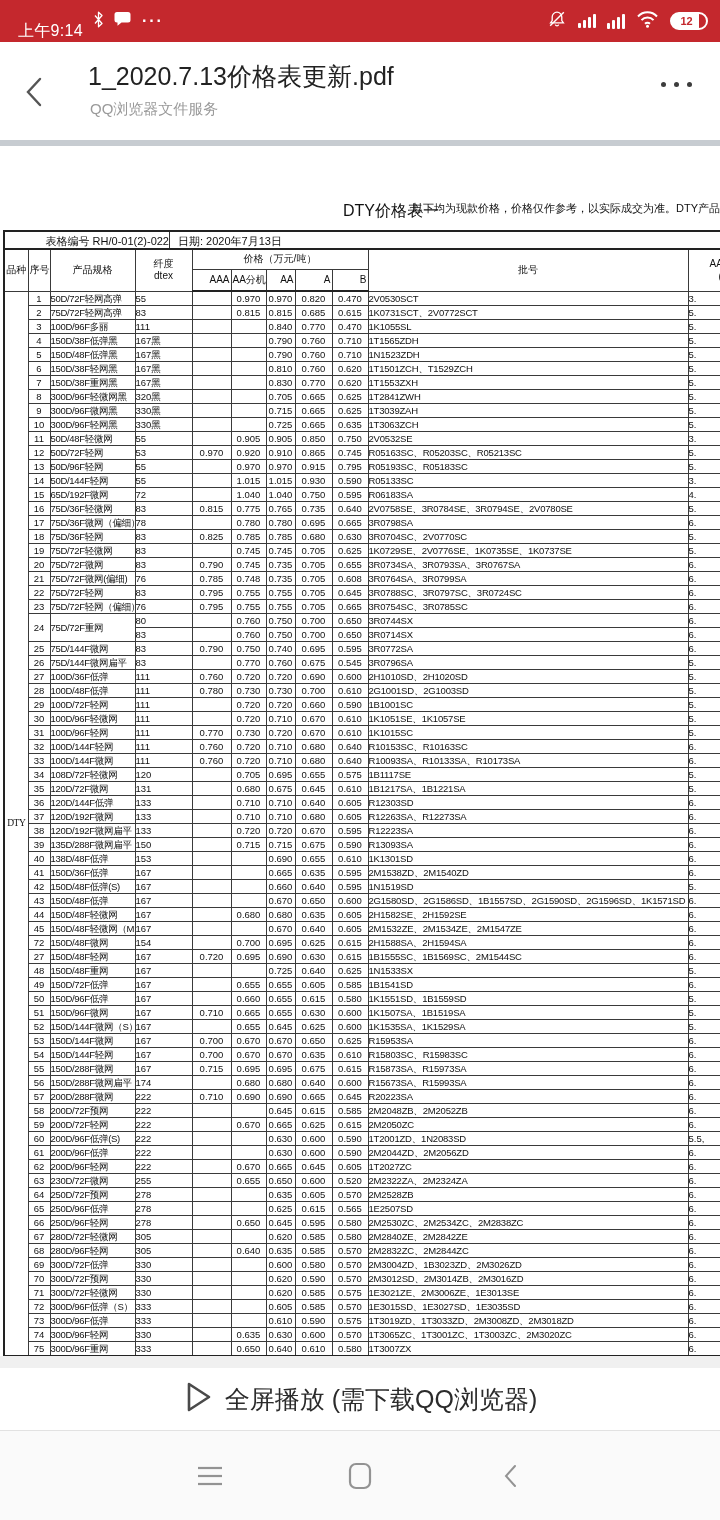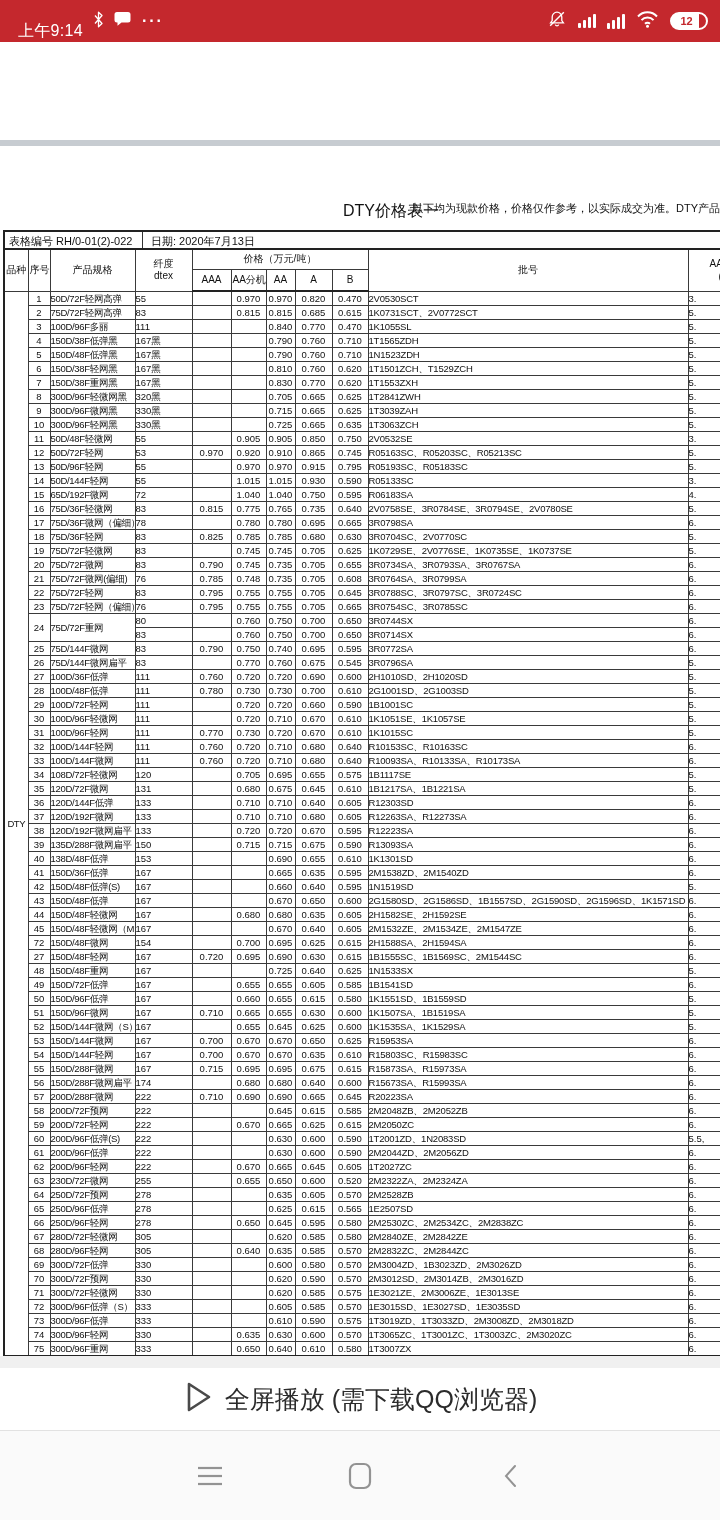--- a/index.html
+++ b/index.html
@@ -33,37 +33,37 @@
   
   .pdf-area{position:absolute;left:0;top:146px;width:720px;height:1210px;background:#fff;overflow:hidden;}
   .logo-row{position:absolute;left:10px;top:34px;display:flex;align-items:flex-start;gap:4px;}
   .logo-text .cn{font-size:13.5px;font-weight:bold;color:#123a63;letter-spacing:1px;}
   .logo-text .en{font-size:5px;color:#5a6b7c;letter-spacing:.4px;margin-top:1px;}
   .sheet-title{position:absolute;left:343px;top:55px;font-size:16px;color:#111;}
   .pdf-note{position:absolute;left:412px;top:55px;width:308px;font-size:11px;color:#111;
     white-space:nowrap;overflow:hidden;}
   .meta-row{position:absolute;left:3px;top:84px;width:757px;height:18px;border:2px solid #222;
     border-bottom:none;display:flex;font-size:11px;color:#111;}
-  .meta-l{width:138px;border-right:1px solid #333;padding:2px 0 0 4px;}
+  .meta-l{width:165px;border-right:1px solid #333;padding:2px 0 0 4px;text-align:right;}
   .meta-r{flex:1;padding:2px 0 0 8px;}
 
   table.price{position:absolute;left:3px;top:102px;width:758px;border-collapse:collapse;table-layout:fixed;}
   table.price th,table.price td{border:1px solid #3a3a3a;color:#111;overflow:hidden;white-space:nowrap;}
   table.price{border:2px solid #222;}
   table.price thead th{font-weight:normal;font-size:10px;text-align:center;}
   table.price tr.h1 th{height:20px;}
-  table.price tr.h2 th{height:22px;border-bottom:2px solid #222;}
+  table.price tr.h2 th{height:22px;border-bottom:2px solid #222;text-align:right;}
   table.price td{height:14px;font-size:9.5px;line-height:13px;padding:0;}
   td.c-no{text-align:center;font-size:9px;}
   td.c-spec{font-size:9px;letter-spacing:-.3px;padding-left:2px;}
   td.c-dtex{font-size:9px;padding-left:3px;}
   td.c-num{text-align:center;}
   td.c-batch{font-size:9px;letter-spacing:-.2px;padding-left:5px;}
   td.c-frag{padding-left:14px;font-size:9.5px;}
-  td.variety{text-align:center;font-size:9px;letter-spacing:-.5px;}
+  td.variety{text-align:center;font-size:9px;letter-spacing:-.5px;font-family:Liberation Serif, serif;}
   th.dtex-h div{line-height:12px;}
   th.right-h{text-align:left;padding-left:4px;font-size:10px;}
   th.right-h div{line-height:13px;}
 
   .pdf-gray{position:absolute;left:0;top:1356px;width:720px;height:12px;background:#f0f0f0;}
 
   
   .promo{position:absolute;left:0;top:1368px;width:720px;height:62px;background:#fff;
     display:flex;align-items:center;justify-content:center;gap:12px;}
   .promo-label{font-size:25px;color:#2b2b2b;}
@@ -124,20 +124,34 @@
       <span style="display:flex;align-items:center;">
         <span class="battery">
             <span class="pct">12</span>
             <span class="lvl"></span>
           </span>
         <span class="batt-nub"></span>
       </span>
     </div>
   </div>
 
+  <div class="app-header">
+    <div class="back-btn">
+      <svg width="26" height="36" viewBox="0 0 26 36">
+          <polyline points="18,5 6,18 18,31" stroke="#555" stroke-width="2.4" fill="none" stroke-linecap="round"></polyline>
+        </svg>
+    </div>
+    <div class="hdr-title">1_2020.7.13价格表更新.pdf</div>
+    <div class="hdr-sub">QQ浏览器文件服务</div>
+    <div class="hdr-menu">
+        <i></i>
+        <i></i>
+        <i></i>
+      </div>
+  </div>
   <div class="edge-strip"></div>
 
   <div class="pdf-area">
     <div class="sheet-title">DTY价格表一</div>
     <div class="pdf-note">以下均为现款价格，价格仅作参考，以实际成交为准。DTY产品另付发车费10,</div>
 
     <div class="meta-row">
       <div class="meta-l">表格编号 RH/0-01(2)-022</div>
       <div class="meta-r">日期: 2020年7月13日</div>
     </div>

